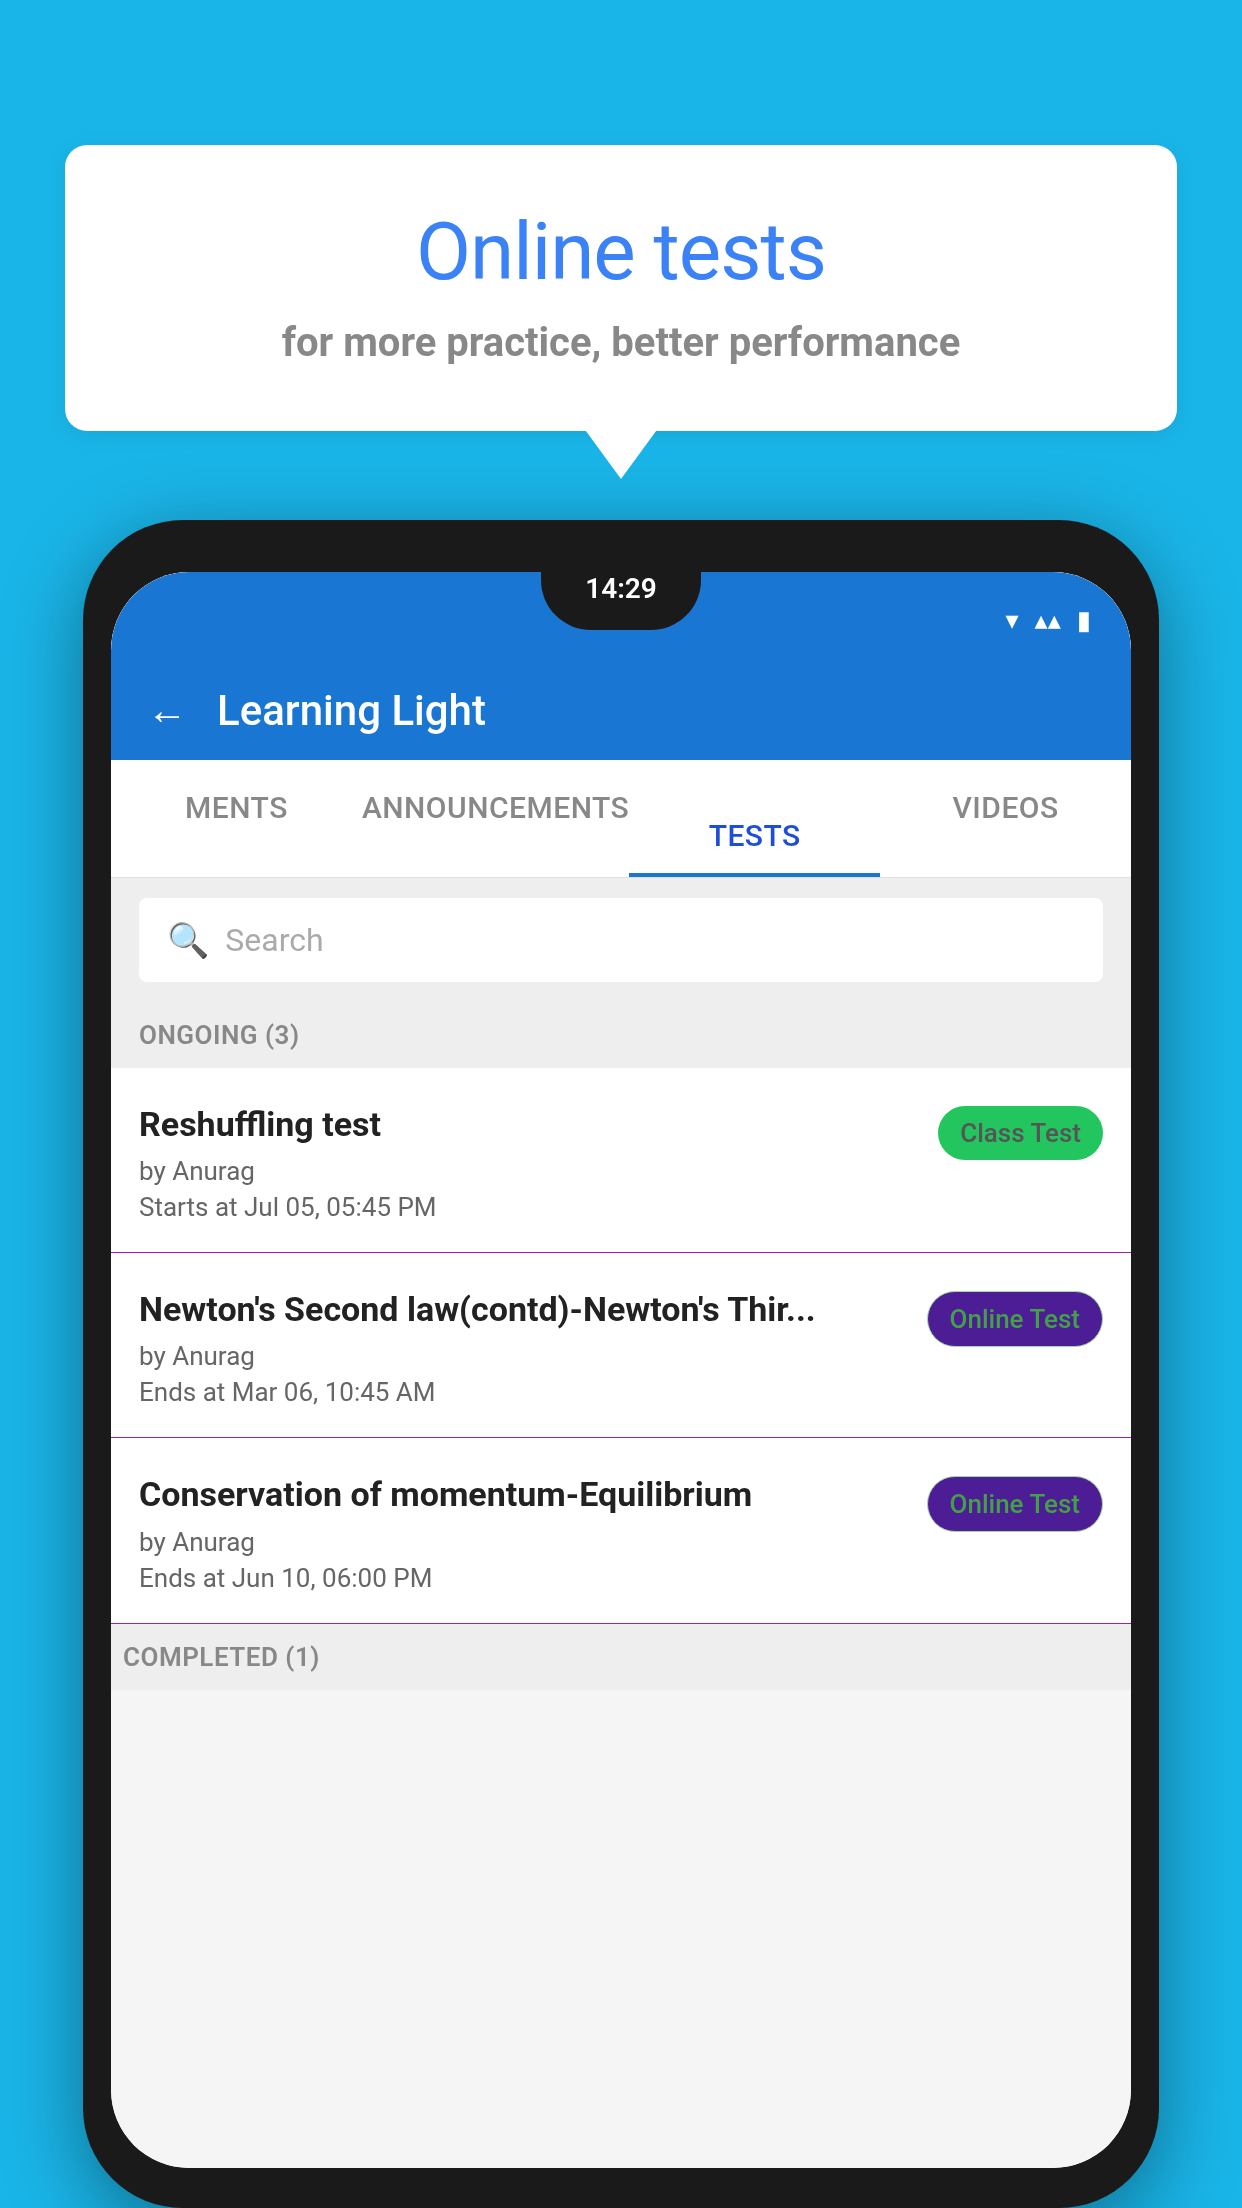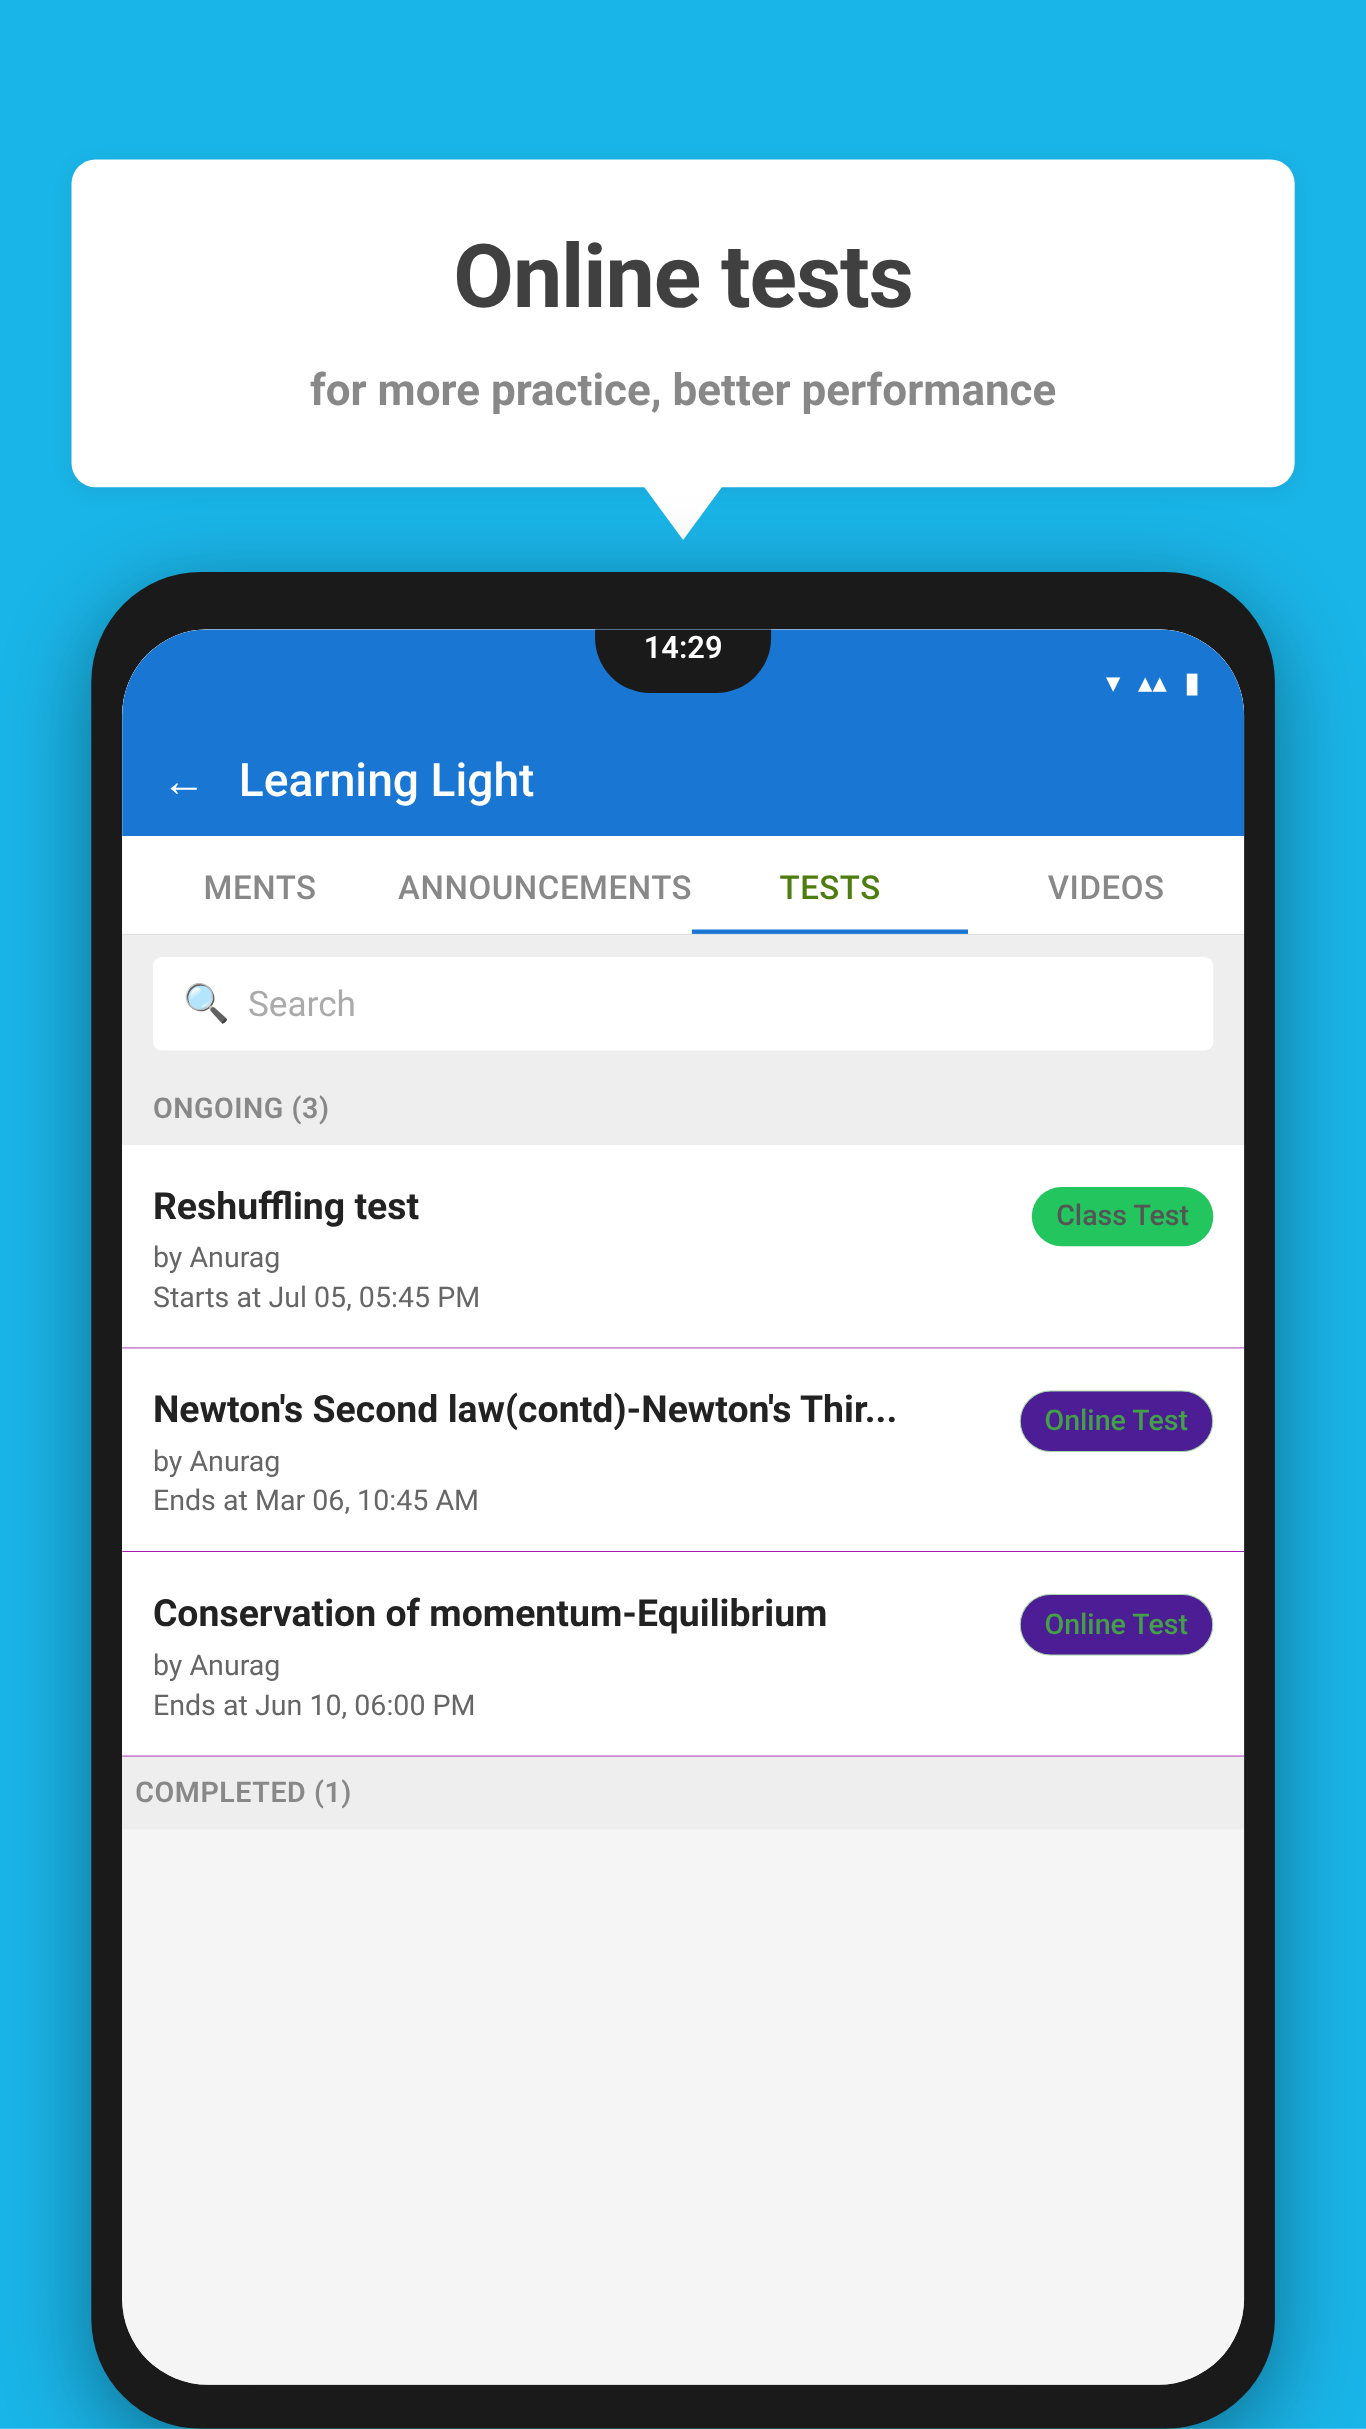--- a/index.html
+++ b/index.html
@@ -38,23 +38,23 @@
       transform: translateX(-50%);
       width: 0;
       height: 0;
       border-left: 38px solid transparent;
       border-right: 38px solid transparent;
       border-top: 52px solid white;
     }
 
     .bubble-title {
       font-size: 80px;
-      font-weight: 700;
-      color: #404040;
-      margin-bottom: 32px;
+      font-weight: 400;
+      color: #3b82f6;
+      margin-bottom: 20px;
       letter-spacing: -1px;
     }
 
     .bubble-subtitle {
       font-size: 40px;
       color: #888;
       font-weight: 700;
     }
 
     
@@ -160,21 +160,22 @@
       padding: 30px 0 24px;
       font-size: 30px;
       font-weight: 500;
       color: #888;
       letter-spacing: 0.5px;
       position: relative;
       cursor: pointer;
     }
 
     .tab-item.active {
-      color: #4d7c0f;
+      color: #1d4ed8;
+      margin-top: 28px;
     }
 
     .tab-item.active::after {
       content: '';
       position: absolute;
       bottom: 0;
       left: 0;
       right: 0;
       height: 4px;
       background: #1976d2;

